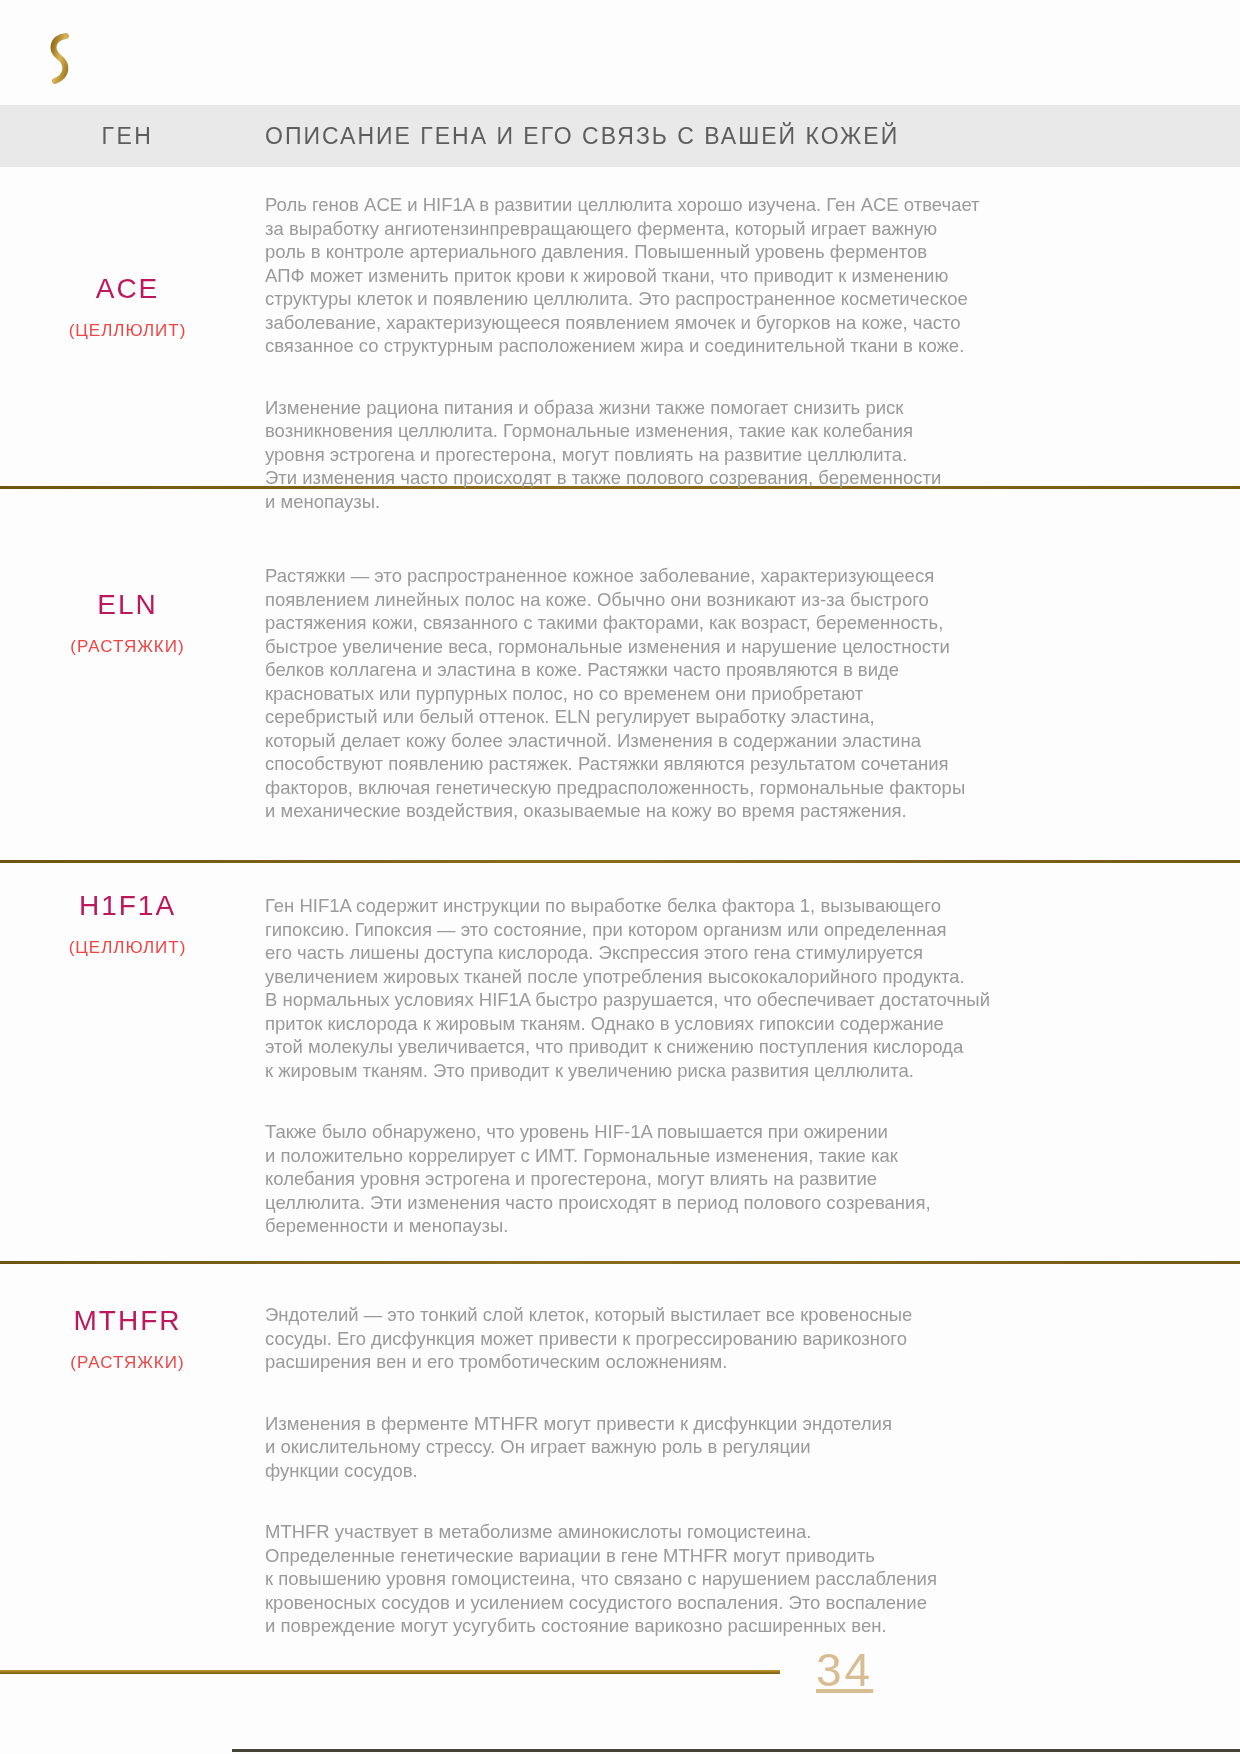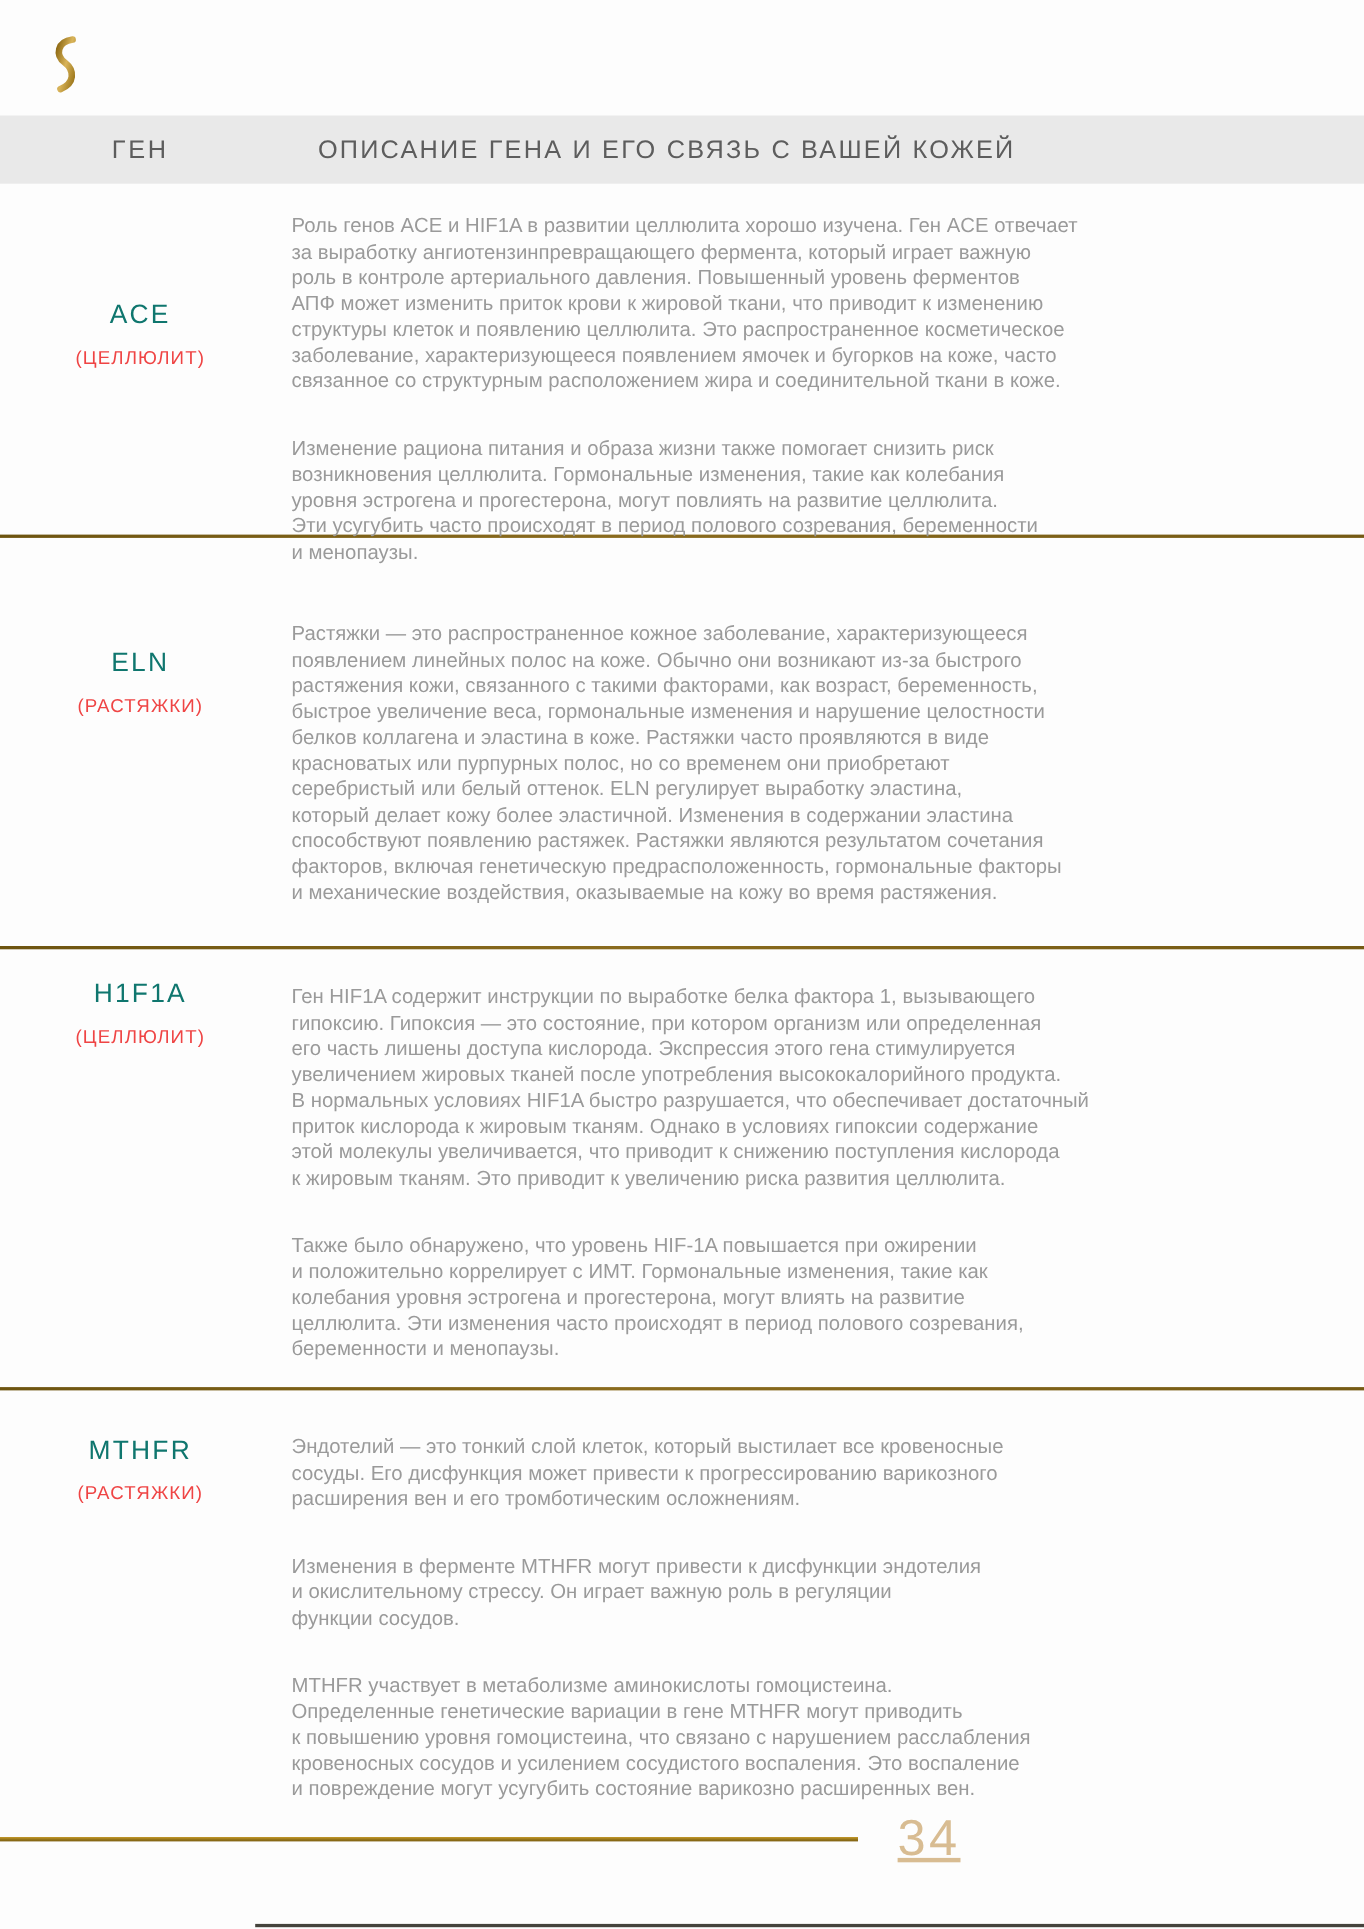--- a/index.html
+++ b/index.html
@@ -11,41 +11,40 @@
     overflow:hidden;
   }
   
   .logo-area{height:105px;position:relative;}
   .logo{position:absolute;left:42px;top:30px;}
   
   .header-band{
     height:62px;background:#e9e9e9;
     display:flex;align-items:center;
     color:#5d5d5d;
-    gap:24px;
   }
   .header-band .col-gene{
     width:255px;text-align:center;
     font-size:23px;font-weight:300;letter-spacing:2.5px;
   }
   .header-band .col-desc{
     flex:1;padding-left:10px;
     font-size:23px;font-weight:300;letter-spacing:2px;
   }
   
   .trow{display:flex;box-sizing:border-box;}
   .trow.bordered{border-top:3px solid #7b5f17;
     border-image:linear-gradient(90deg,#6d5410,#8a6b1e 45%,#755a14) 1;}
   .row-ace{height:319px;}
   .row-eln{height:374px;}
   .row-hif{height:401px;}
   .row-mthfr{height:380px;}
   .gene-cell{width:255px;text-align:center;box-sizing:border-box;}
   .gene-name{
-    font-size:24px;font-weight:300;letter-spacing:2px;color:#0f766e;
+    font-size:28px;font-weight:300;letter-spacing:2px;color:#be185d;
     line-height:1.1;
   }
   .gene-cond{
     margin-top:16px;
     font-size:17px;font-weight:300;letter-spacing:1px;color:#ef4444;
   }
   .row-ace   .gene-cell{padding-top:107px;}
   .row-eln   .gene-cell{padding-top:101px;}
   .row-hif   .gene-cell{padding-top:28px;}
   .row-mthfr .gene-cell{padding-top:42px;}
@@ -110,21 +109,21 @@
       <p>Роль генов ACE и HIF1A в развитии целлюлита хорошо изучена. Ген ACE отвечает
 за выработку ангиотензинпревращающего фермента, который играет важную
 роль в контроле артериального давления. Повышенный уровень ферментов
 АПФ может изменить приток крови к жировой ткани, что приводит к изменению
 структуры клеток и появлению целлюлита. Это распространенное косметическое
 заболевание, характеризующееся появлением ямочек и бугорков на коже, часто
 связанное со структурным расположением жира и соединительной ткани в коже.</p>
       <p>Изменение рациона питания и образа жизни также помогает снизить риск
 возникновения целлюлита. Гормональные изменения, такие как колебания
 уровня эстрогена и прогестерона, могут повлиять на развитие целлюлита.
-Эти усугубить часто происходят в период полового созревания, беременности
+Эти изменения часто происходят в также полового созревания, беременности
 и менопаузы.</p>
     </div>
   </div>
 
   <div class="trow row-eln bordered">
     <div class="gene-cell">
       <div class="gene-name">ELN</div>
       <div class="gene-cond">(РАСТЯЖКИ)</div>
     </div>
     <div class="desc-cell">

